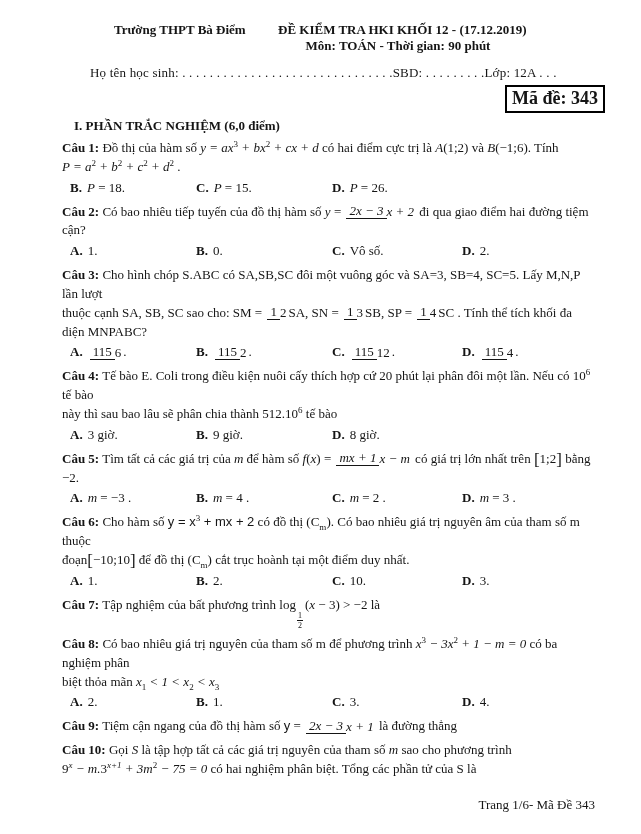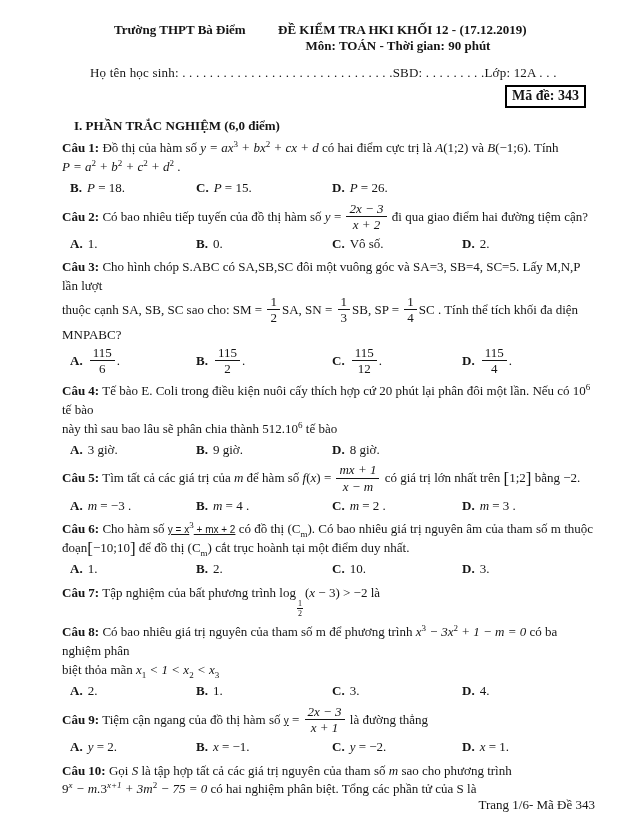--- a/index.html
+++ b/index.html
@@ -7,35 +7,35 @@
     width:641px;height:834px;position:relative;background:#ffffff;
     color:#151515;font-family:"Liberation Serif","DejaVu Serif",serif;
     font-size:13px;overflow:hidden;
   }
   
   .header{position:relative;height:116px;}
   .school{position:absolute;left:114px;top:22px;font-weight:bold;white-space:nowrap;}
   .title-block{position:absolute;left:278px;top:22px;width:240px;text-align:center;font-weight:bold;}
   .title-block .t1{white-space:nowrap;}
   .student{position:absolute;left:90px;top:65px;white-space:nowrap;letter-spacing:.2px;}
-  .code-box{position:absolute;left:505px;top:85px;border:2.5px solid #000;padding:1px 5px 2px;font-weight:bold;font-size:14px;background:#fff;}
+  .code-box{position:absolute;left:505px;top:85px;border:2.5px solid #000;padding:1px 5px 2px;font-weight:bold;font-size:18px;background:#fff;}
   
   .main{padding:0 44px 0 62px;}
   .section-title{font-weight:bold;margin:2px 12px 0;}
   .q{margin-top:5px;line-height:1.45;}
   .opts{display:grid;grid-template-columns:126px 136px 130px 1fr;padding-left:8px;margin-top:2px;line-height:1.45;}
   .opt{white-space:nowrap;}
   .opt > b{margin-right:5px;}
   
   i{font-family:"Liberation Serif","DejaVu Serif",serif;}
   sup{font-size:9px;line-height:0;}
   sub{font-size:9px;line-height:0;}
   sup.it,sub.it{font-style:italic;}
-  .sans{font-family:"Liberation Sans","DejaVu Sans",sans-serif;font-size:10px;text-decoration:underline;}
-  .frac{display:inline-flex;flex-direction:column;vertical-align:middle;text-align:center;line-height:1.08;margin:0 2px;position:relative;top:-1px;}
+  .sans{font-family:"Liberation Sans","DejaVu Sans",sans-serif;font-size:13px;}
+  .frac{display:inline-flex;flex-direction:row;vertical-align:middle;text-align:center;line-height:1.08;margin:0 2px;position:relative;top:-1px;}
   .frac .fn{border-bottom:1px solid #151515;padding:0 3px;}
   .frac .fd{padding-top:1px;}
   .frac.it{font-style:italic;}
   .minifrac{display:inline-flex;flex-direction:column;font-size:8px;line-height:1.15;text-align:center;vertical-align:-9px;margin:0 2px 0 1px;}
   .minifrac .fn{border-bottom:1px solid #151515;padding:0 1px;}
   .bigbr{font-size:17px;line-height:1;vertical-align:-2px;}
   
   .footer{position:absolute;right:46px;top:797px;white-space:nowrap;}
 </style>
 </head>
@@ -131,23 +131,17 @@
       <div class="opts">
         <div class="opt"><b>A.</b><span>2.</span></div>
         <div class="opt"><b>B.</b><span>1.</span></div>
         <div class="opt"><b>C.</b><span>3.</span></div>
         <div class="opt"><b>D.</b><span>4.</span></div>
       </div>
       <div class="q"><b>Câu 9:</b><span> Tiệm cận ngang của đồ thị hàm số </span><span class="sans">y</span><span> = </span><span class="frac it">
           <span class="fn">2x − 3</span>
           <span class="fd">x + 1</span>
         </span><span> là đường thẳng</span></div>
-      <div class="opts">
-        <div class="opt"><b>A.</b><i>y</i><span> = 2.</span></div>
-        <div class="opt"><b>B.</b><i>x</i><span> = −1.</span></div>
-        <div class="opt"><b>C.</b><i>y</i><span> = −2.</span></div>
-        <div class="opt"><b>D.</b><i>x</i><span> = 1.</span></div>
-      </div>
       <div class="q"><b>Câu 10:</b><span> Gọi </span><i>S</i><span> là tập hợp tất cả các giá trị nguyên của tham số </span><i>m</i><span> sao cho phương trình</span><br><span>9</span><sup class="it">x</sup><i> − m.</i><span>3</span><sup class="it">x+1</sup><i> + 3m</i><sup>2</sup><i> − 75 = 0</i><span> có hai nghiệm phân biệt. Tổng các phần tử của S là</span></div>
     </div>
 </div>
 
 <div class="footer">Trang 1/6- Mã Đề 343</div>
 
 </body></html>

